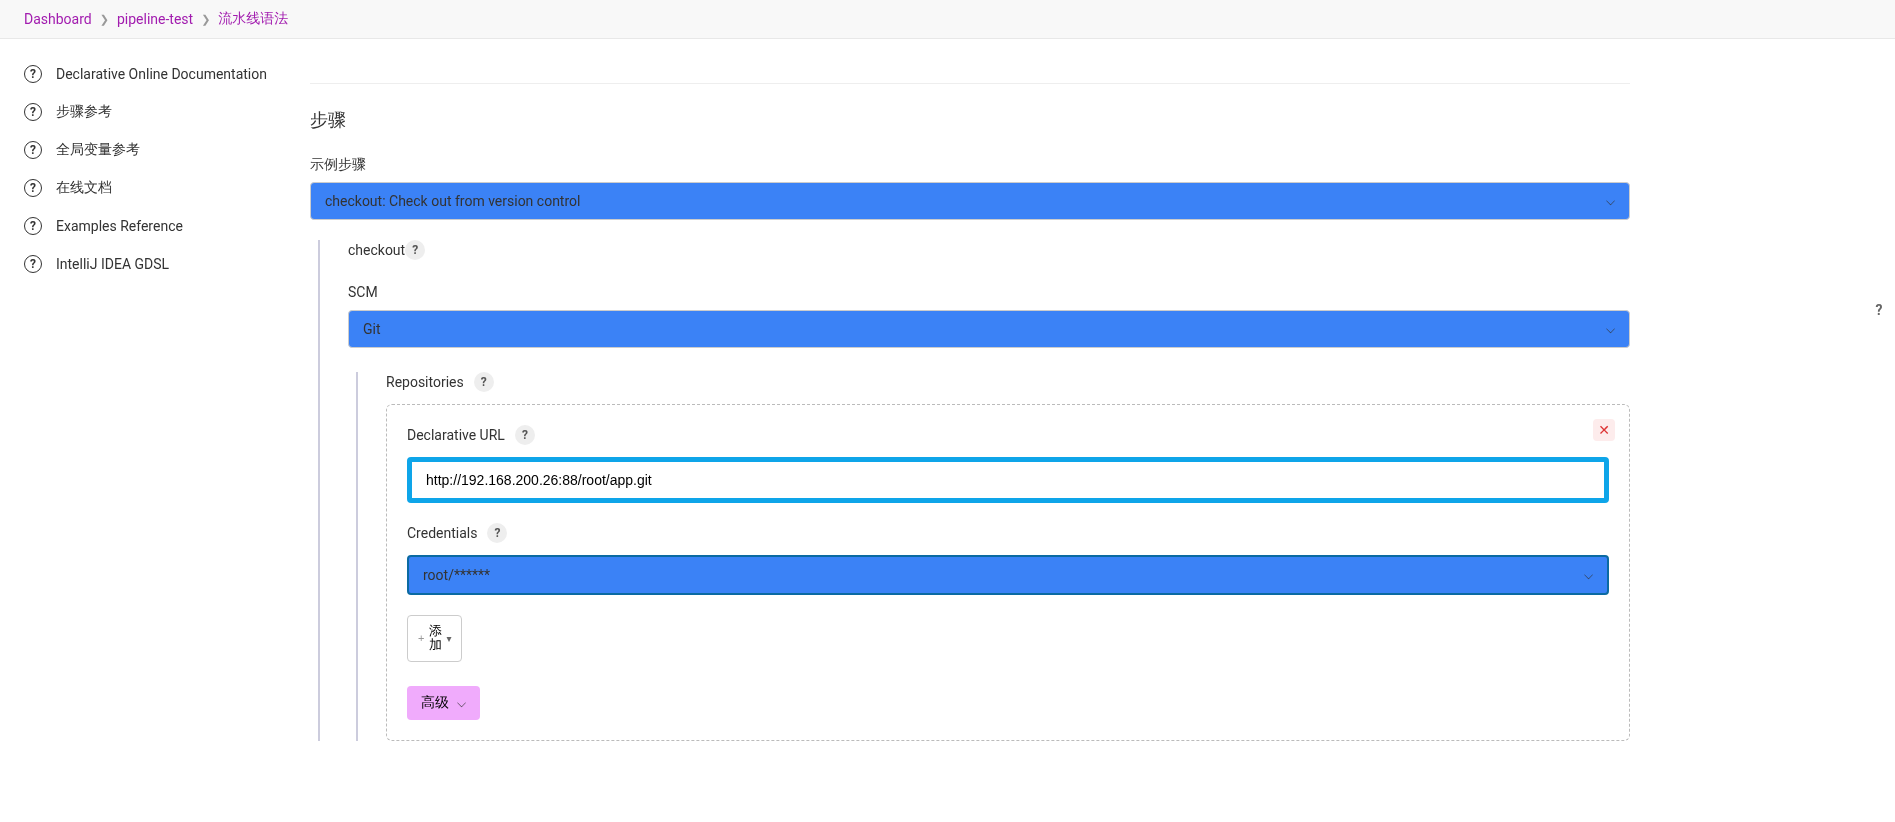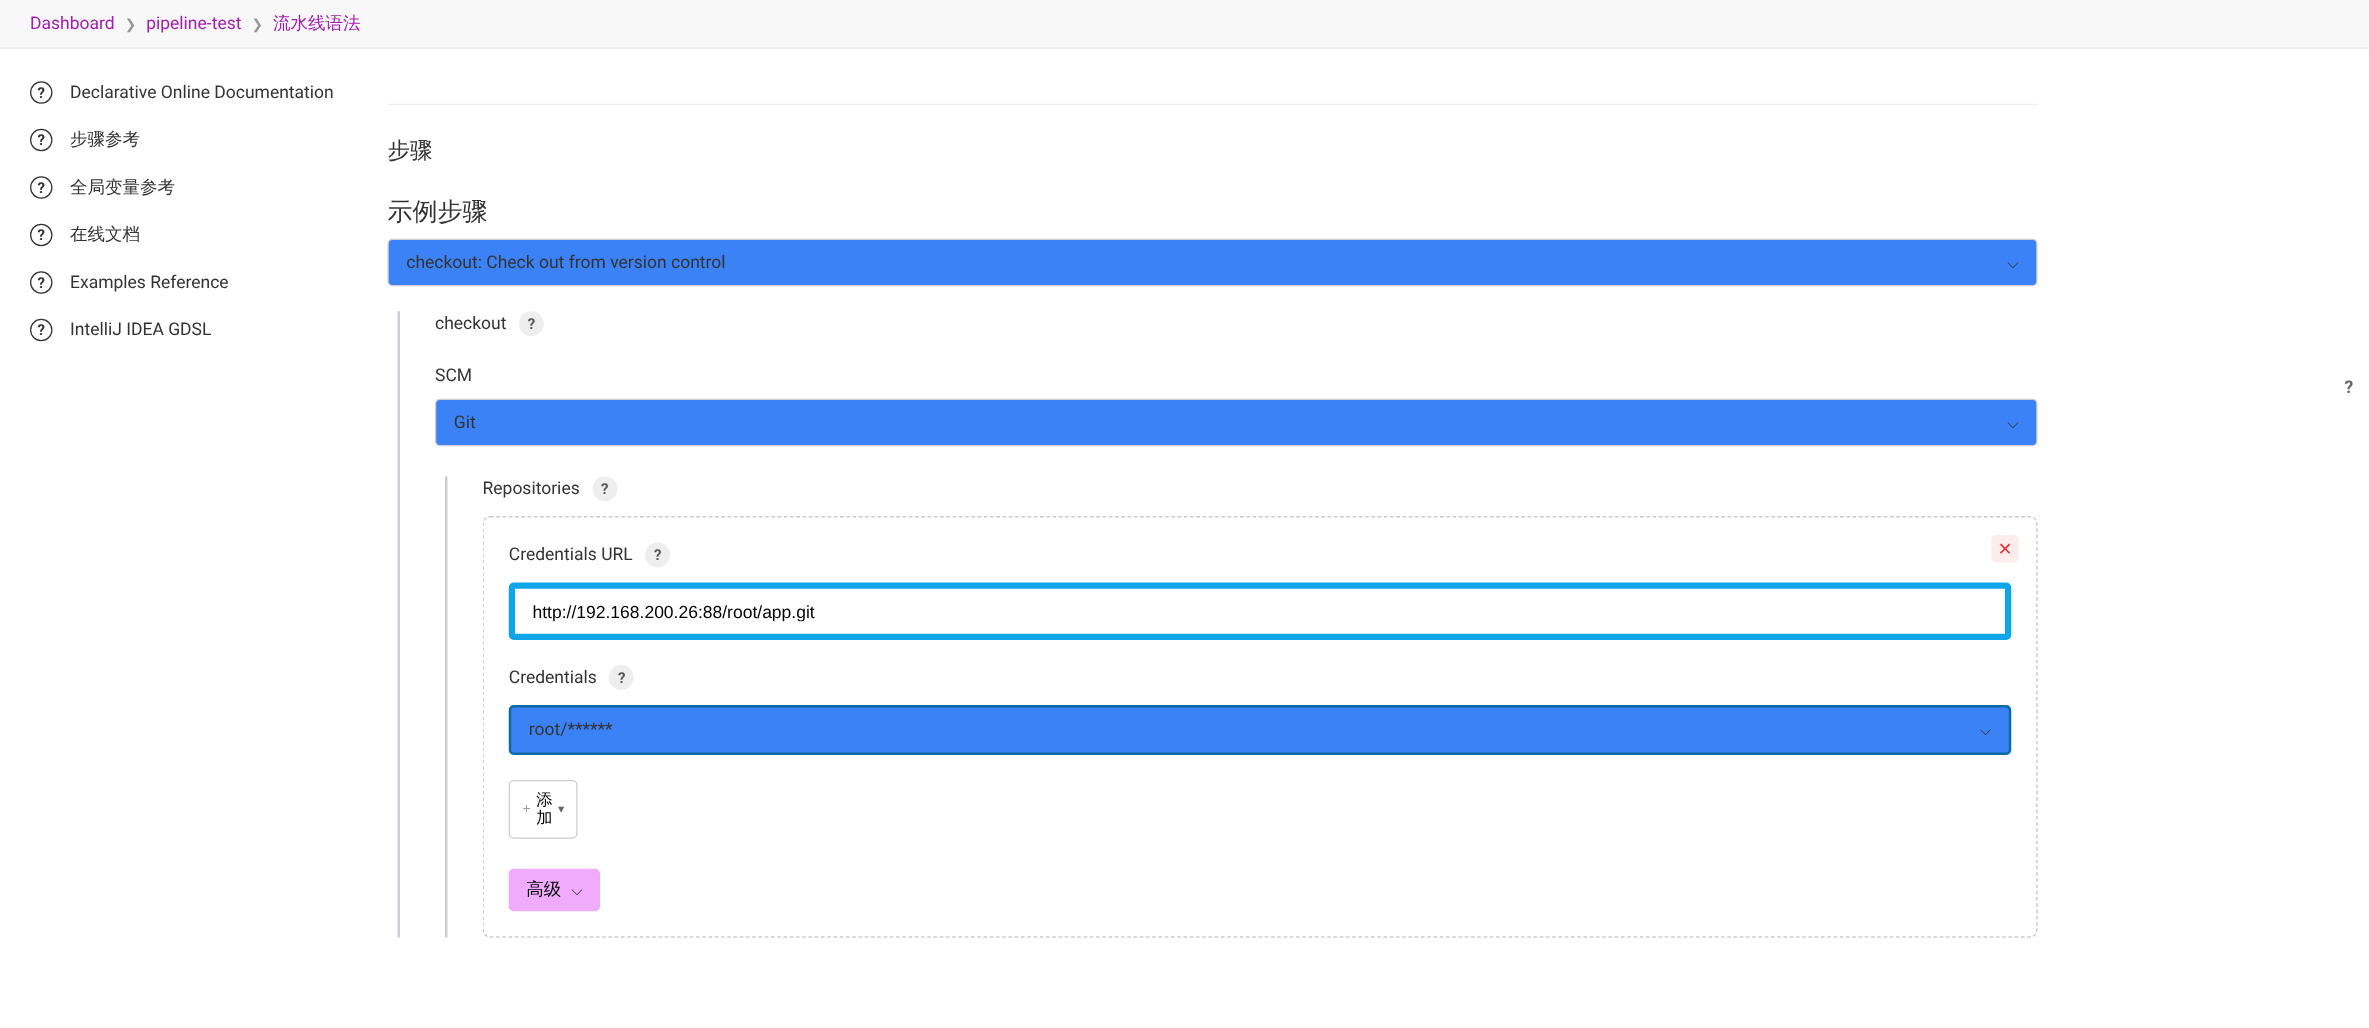--- a/index.html
+++ b/index.html
@@ -67,21 +67,21 @@
       border-top: 1px solid #eee;
       margin-top: 24px;
       margin-bottom: 24px;
     }
     .section-title {
       font-size: 18px;
       font-weight: normal;
       margin-bottom: 24px;
     }
     .field-label {
-      font-size: 20px;
+      font-size: 14px;
       color: #333;
       margin-bottom: 8px;
     }
     .select-box {
       width: 100%;
       padding: 10px 14px;
       border: 1px solid #ccc;
       border-radius: 4px;
       background: #3b82f6;
       display: flex;
@@ -99,21 +99,21 @@
     }
     .indented-block {
       margin-top: 20px;
       padding-left: 28px;
       border-left: 2px solid #ccd;
       margin-left: 8px;
     }
     .step-header {
       display: flex;
       align-items: center;
-      gap: 10px;
+      gap: 0;
       margin-bottom: 24px;
     }
     .help-badge {
       background: #eee;
       border-radius: 12px;
       width: 20px;
       height: 20px;
       display: inline-flex;
       align-items: center;
       justify-content: center;
@@ -287,21 +287,21 @@
         <div class="label-with-help">
           <span>Repositories</span>
           <span class="help-badge">?</span>
         </div>
 
         <div class="dashed-panel">
           <div class="close-x">✕</div>
 
           <div class="field-group">
             <div class="label-with-help">
-              <span>Credentials URL</span>
+              <span>Declarative URL</span>
               <span class="help-badge">?</span>
             </div>
             <input type="text" class="text-input" value="http://192.168.200.26:88/root/app.git" style="">
           </div>
 
           <div class="field-group">
             <div class="label-with-help">
               <span>Credentials</span>
               <span class="help-badge">?</span>
             </div>

